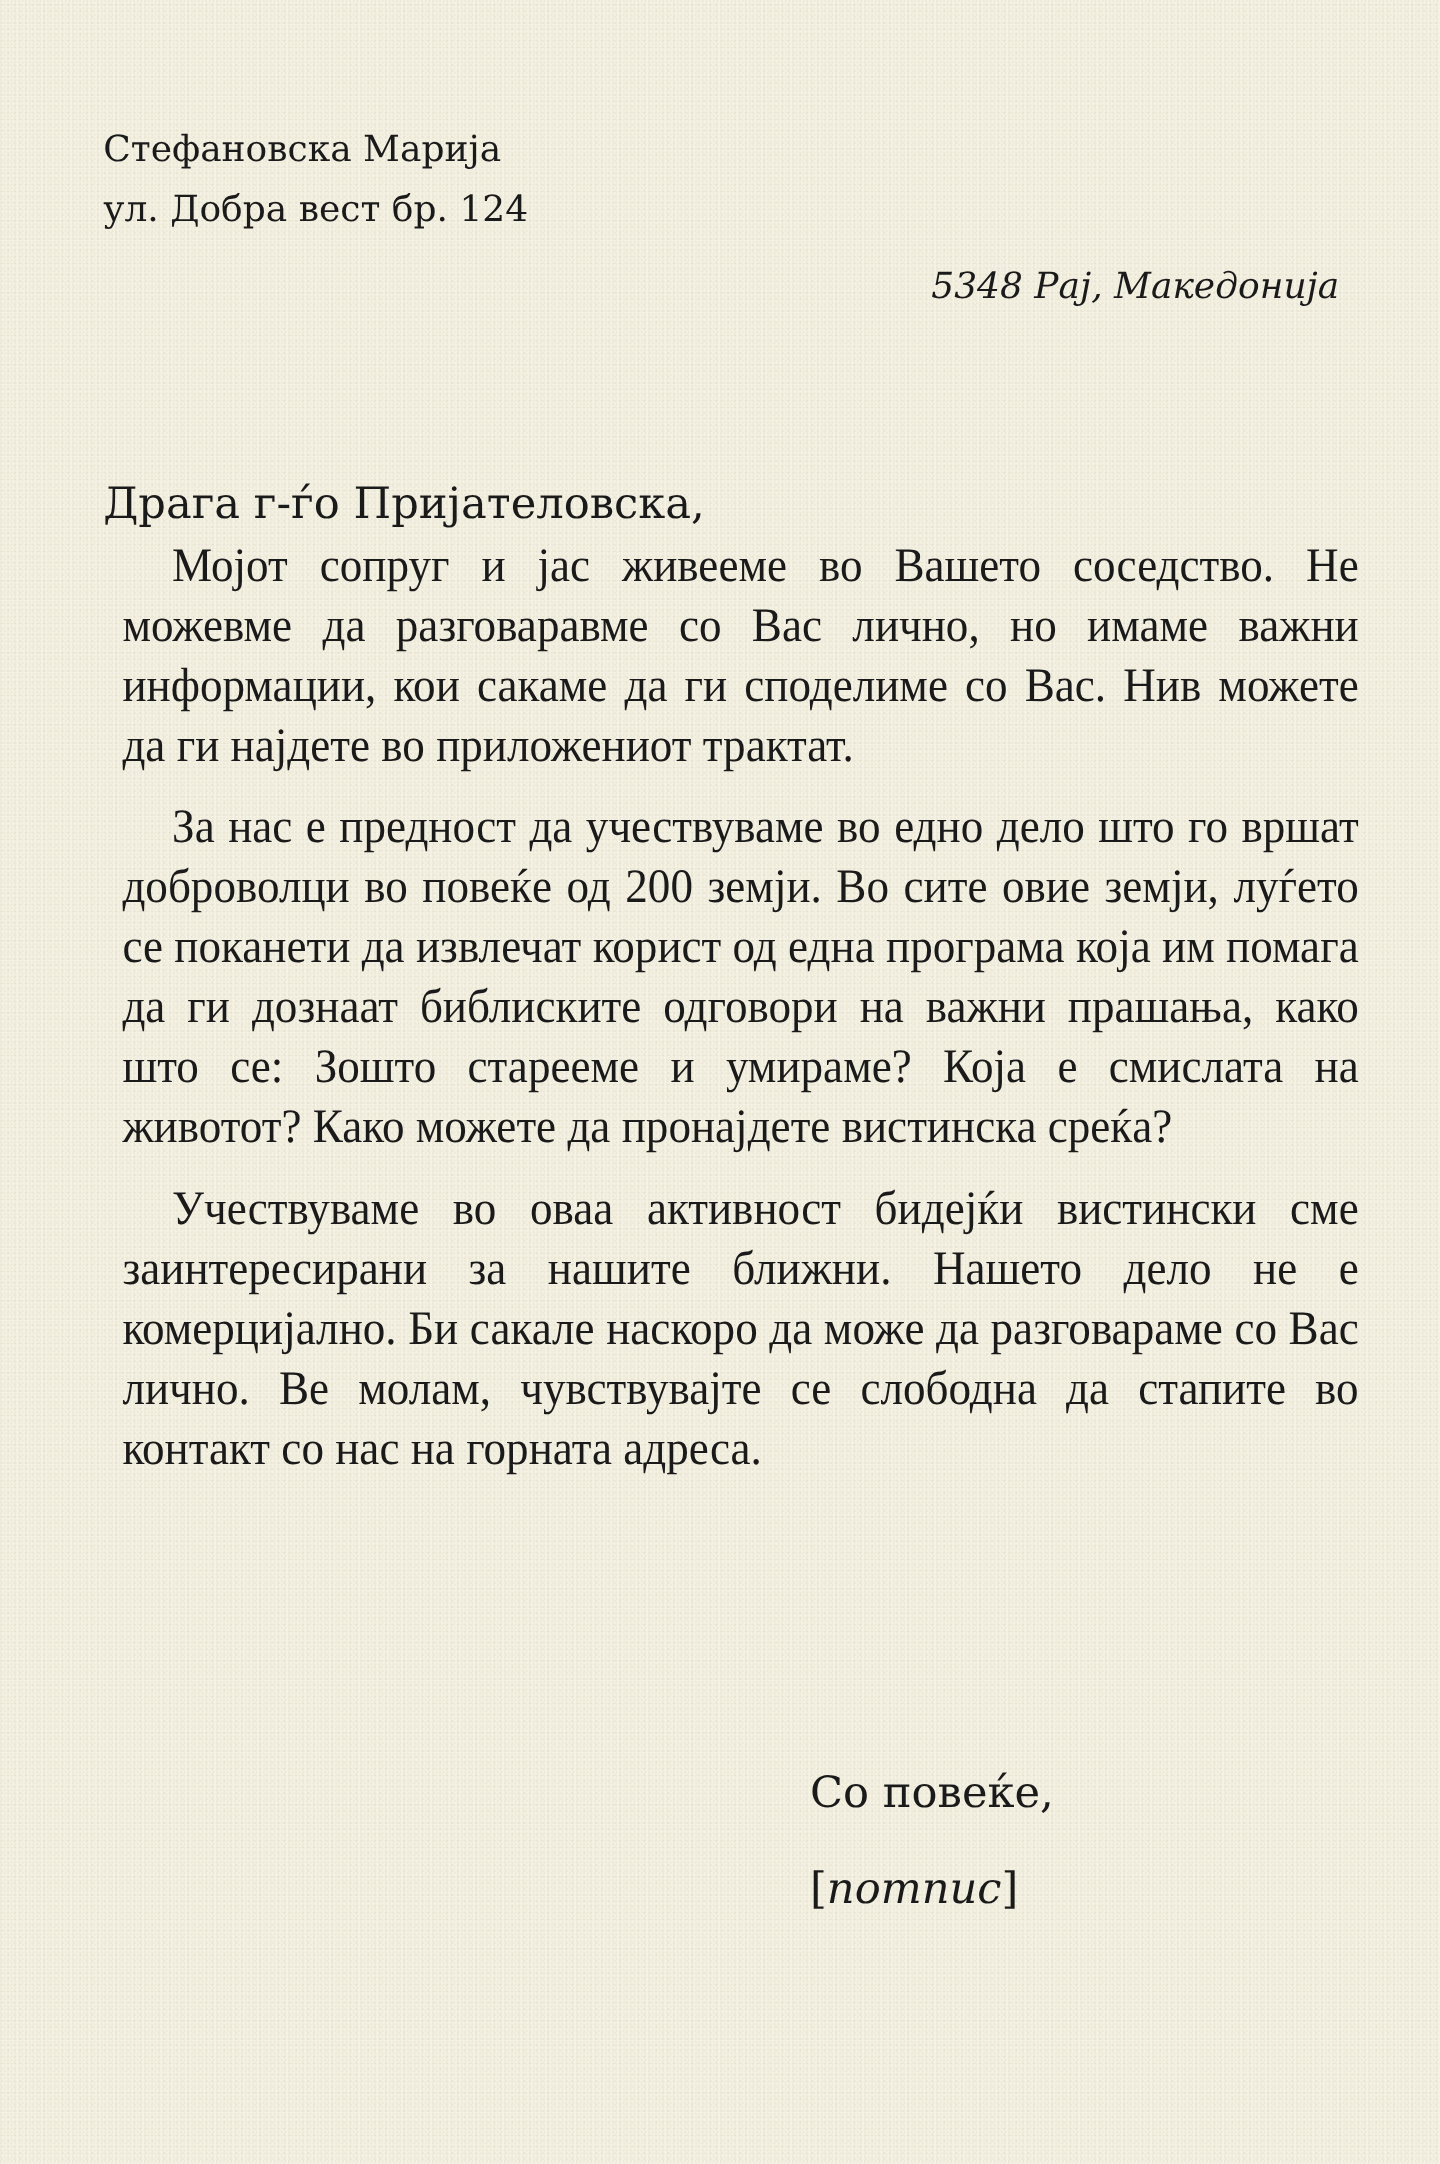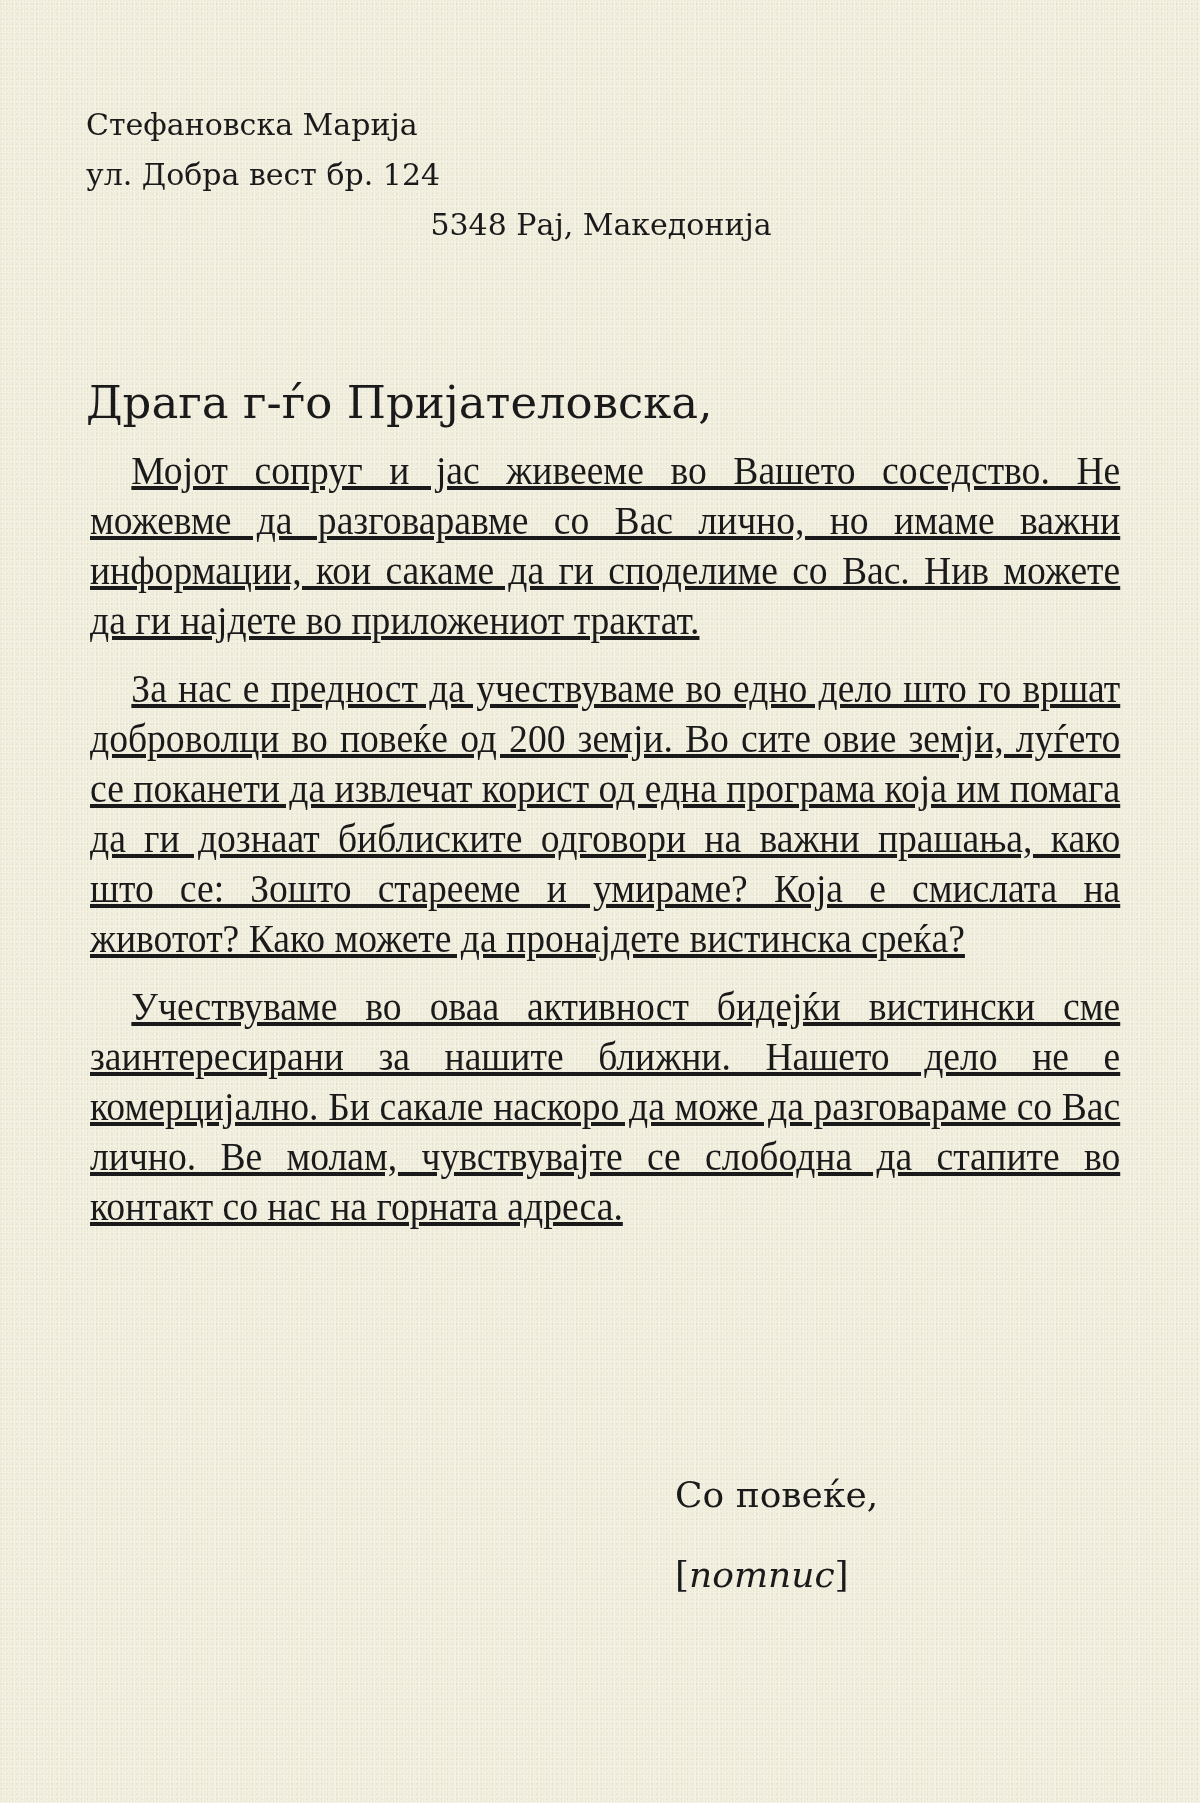--- a/index.html
+++ b/index.html
@@ -33,43 +33,43 @@
       top: 100px;
       width: 1030px;
       font-size: 30px;
       line-height: 50px;
     }
     .sender .line {
       display: block;
       white-space: nowrap;
     }
     .sender .line-city {
-      margin-top: 0;
+      margin-top: 14px;
       display: flex;
-      justify-content: center;
+      justify-content: flex-end;
       align-items: baseline;
+      font-style: italic;
     }
     .salutation {
       position: absolute;
       left: 0;
-      top: 378px;
-      font-size: 45px;
+      top: 396px;
+      font-size: 36px;
       line-height: 50px;
       white-space: nowrap;
     }
     .body {
       position: absolute;
-      left: 4px;
+      left: 16px;
       top: 446px;
       width: 1030px;
       font-family: "Liberation Serif", "DejaVu Serif", serif;
       font-size: 40px;
       line-height: 50px;
       text-align: justify;
-      text-decoration: underline;
     }
     .body p {
       margin: 0 0 18px 0;
       text-indent: 44px;
       -webkit-hyphens: manual;
       hyphens: manual;
       transform: scaleX(0.94);
       transform-origin: left top;
       width: 1096px;
     }

